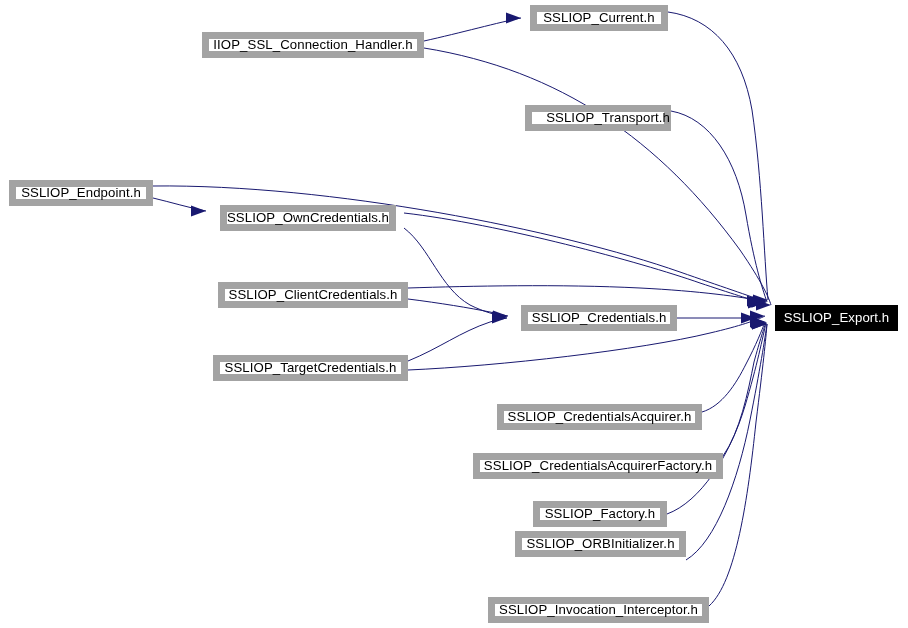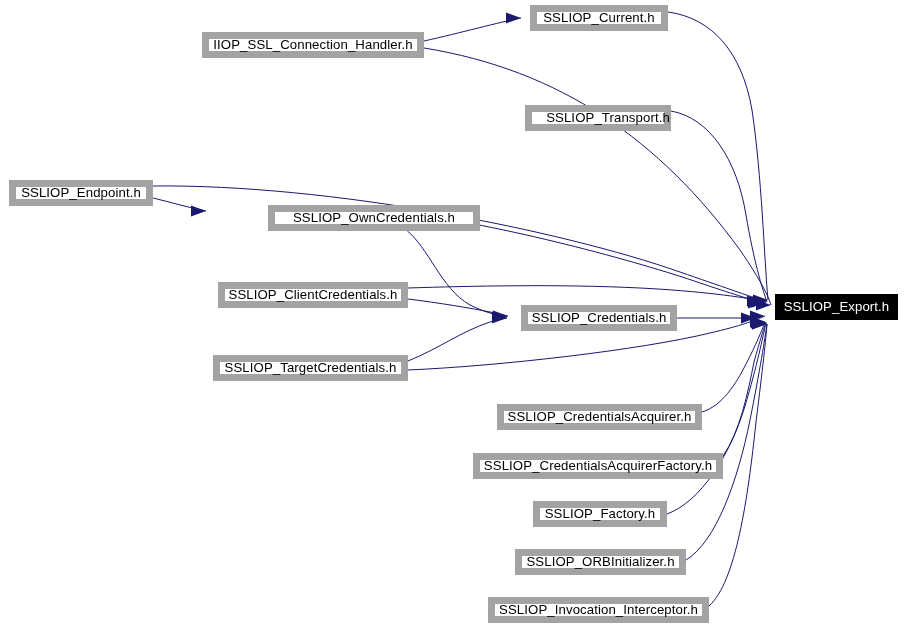--- a/index.html
+++ b/index.html
@@ -61,44 +61,44 @@
       </div>
       <div class="node normal" style="left: 202px; top: 32px; width: 222px; height: 26px;">
         <span class="lbl">IIOP_SSL_Connection_Handler.h</span>
       </div>
       <div class="node normal" style="left: 525px; top: 105px; width: 146px; height: 26px; padding-left: 20px;">
         <span class="lbl">SSLIOP_Transport.h</span>
       </div>
       <div class="node normal" style="left: 9px; top: 180px; width: 144px; height: 26px;">
         <span class="lbl">SSLIOP_Endpoint.h</span>
       </div>
-      <div class="node normal" style="left: 220px; top: 205px; width: 212px; height: 26px; margin-left: 48px;">
+      <div class="node normal" style="left: 220px; top: 205px; width: 176px; height: 26px;">
         <span class="lbl">SSLIOP_OwnCredentials.h</span>
       </div>
       <div class="node normal" style="left: 218px; top: 282px; width: 190px; height: 26px;">
         <span class="lbl">SSLIOP_ClientCredentials.h</span>
       </div>
       <div class="node normal" style="left: 521px; top: 305px; width: 156px; height: 26px;">
         <span class="lbl">SSLIOP_Credentials.h</span>
       </div>
-      <div class="node current" style="left: 775px; top: 294px; width: 123px; height: 26px; justify-content: center;">
+      <div class="node current" style="left: 775px; top: 305px; width: 123px; height: 26px; justify-content: center;">
         <span class="lbl">SSLIOP_Export.h</span>
       </div>
       <div class="node normal" style="left: 213px; top: 355px; width: 195px; height: 26px;">
         <span class="lbl">SSLIOP_TargetCredentials.h</span>
       </div>
       <div class="node normal" style="left: 497px; top: 404px; width: 205px; height: 26px; align-items: center;">
         <span class="lbl">SSLIOP_CredentialsAcquirer.h</span>
       </div>
       <div class="node normal" style="left: 473px; top: 453px; width: 250px; height: 26px;">
         <span class="lbl">SSLIOP_CredentialsAcquirerFactory.h</span>
       </div>
       <div class="node normal" style="left: 533px; top: 501px; width: 134px; height: 26px;">
         <span class="lbl">SSLIOP_Factory.h</span>
       </div>
-      <div class="node normal" style="left: 515px; top: 549px; width: 171px; height: 26px;">
+      <div class="node normal" style="left: 515px; top: 531px; width: 171px; height: 26px;">
         <span class="lbl">SSLIOP_ORBInitializer.h</span>
       </div>
       <div class="node normal" style="left: 488px; top: 597px; width: 221px; height: 26px;">
         <span class="lbl">SSLIOP_Invocation_Interceptor.h</span>
       </div>
     </div>
 </div>
 
 </body></html>

